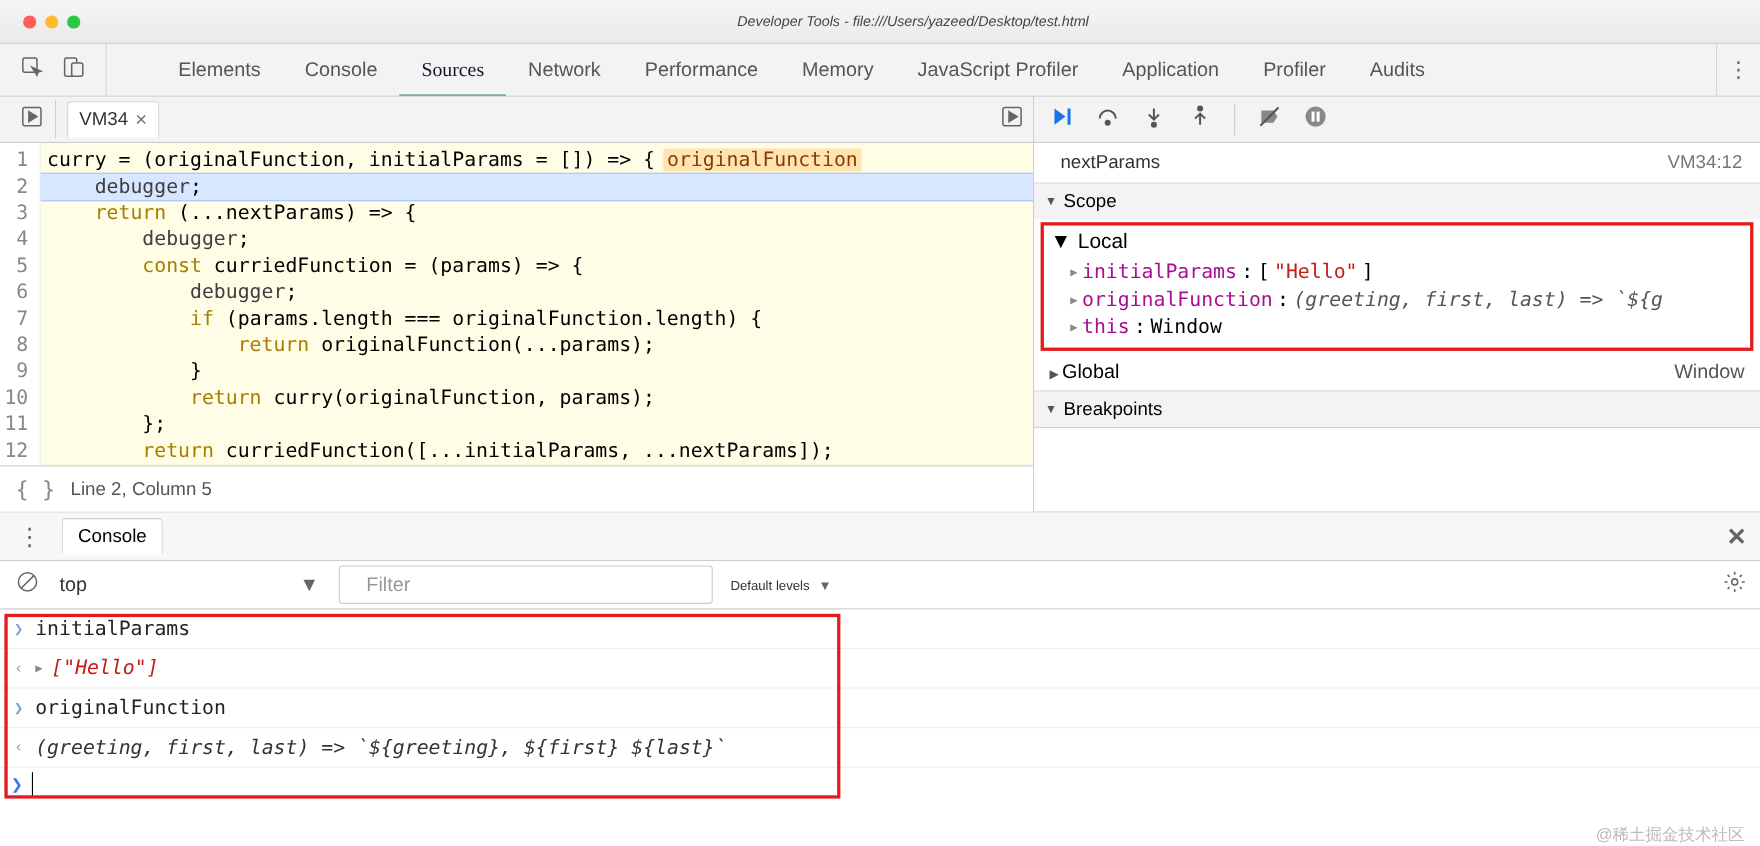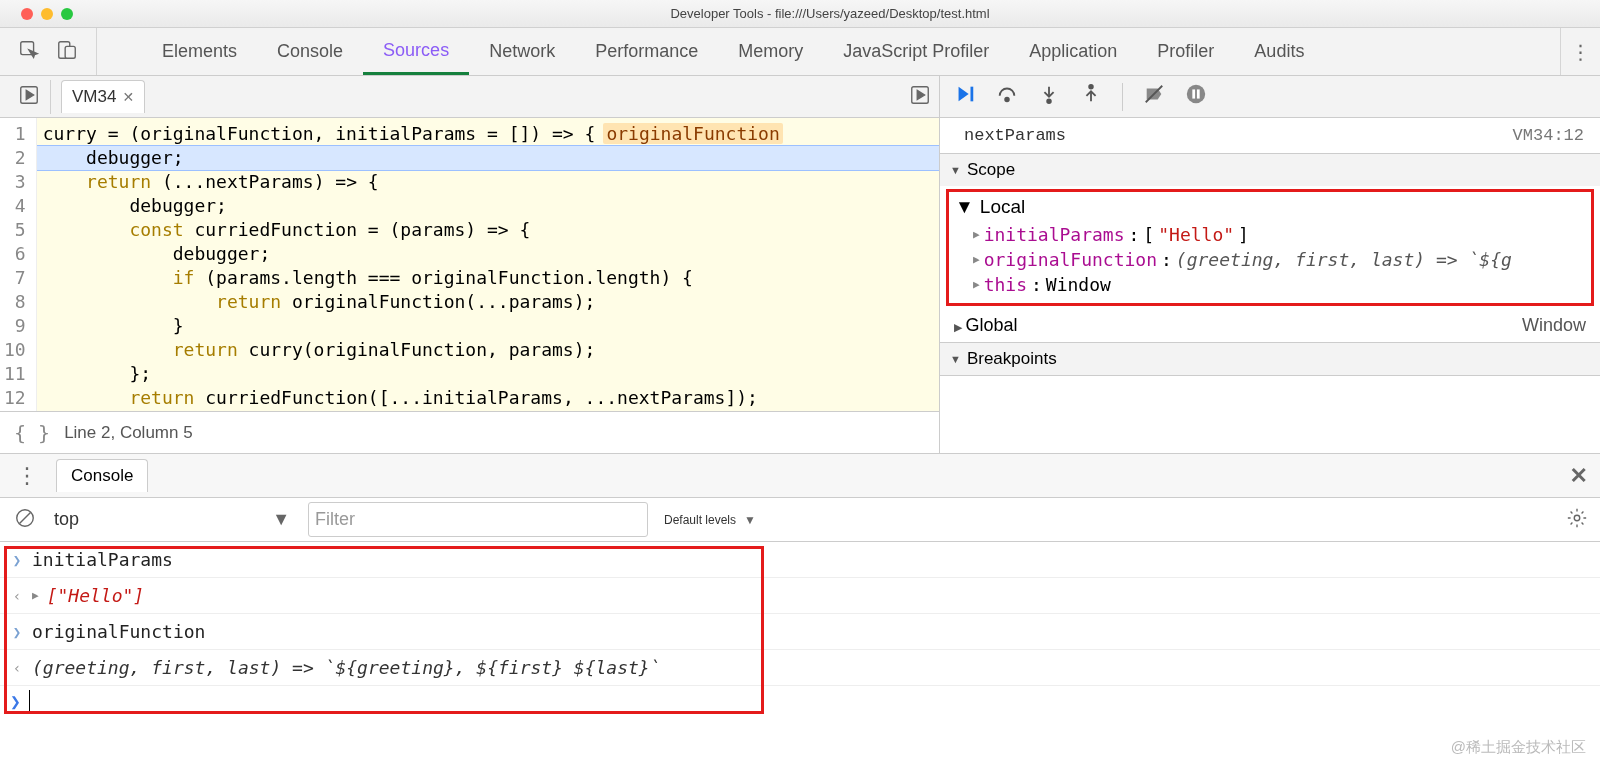--- a/index.html
+++ b/index.html
@@ -1,84 +1,84 @@
 <!DOCTYPE html>
 <html><head>
 <meta charset="utf-8">
 <style>
   * { box-sizing: border-box; margin: 0; padding: 0; }
   body { font-family: -apple-system, BlinkMacSystemFont, "Segoe UI", Helvetica, Arial, sans-serif; background: #fff; width: 1600px; height: 769px; overflow: hidden; }
-  .titlebar { height: 28px; background: linear-gradient(#f6f6f6,#eaeaea); border-bottom: 1px solid #d0d0d0; display: flex; align-items: center; padding: 0 21px; gap: 8px; }
+  .titlebar { height: 40px; background: linear-gradient(#f6f6f6,#eaeaea); border-bottom: 1px solid #d0d0d0; display: flex; align-items: center; padding: 0 21px; gap: 8px; font-style: italic; }
   .traffic { display: flex; gap: 8px; }
   .dot { width: 12px; height: 12px; border-radius: 50%; }
   .dot.red { background: #ff5f57; } .dot.yellow { background: #febc2e; } .dot.green { background: #28c840; }
   .title { flex: 1; text-align: center; font-size: 13px; color: #444; }
   .toolbar { height: 48px; border-bottom: 1px solid #ccc; display: flex; align-items: stretch; background: #f3f3f3; gap: 45px; }
   .tool-icons { display: flex; align-items: center; gap: 16px; padding: 0 18px; border-right: 1px solid #d5d5d5; }
   .tool-icons svg { width: 22px; height: 22px; stroke: #666; fill: none; stroke-width: 1.5; }
   .tabs { display: flex; align-items: center; flex: 1; font-size: 18px; color: #555; overflow: hidden; }
   .tab { padding: 0 20px; height: 100%; display: flex; align-items: center; cursor: pointer; }
-  .tab.active { color: #8b5cf6; border-bottom: 3px solid #15803d; }
+  .tab.active { color: #0f172a; border-bottom: 1px solid #15803d; font-family: Liberation Serif, serif; }
   .menu-btn { display:flex; align-items:center; justify-content:center; width:40px; border-left:1px solid #d5d5d5; color:#666; font-size:20px; cursor:pointer; }
   .main { display: flex; height: 378px; border-bottom: 1px solid #ccc; }
   .left { flex: 1; display: flex; flex-direction: column; border-right: 1px solid #ccc; min-width: 0; }
   .file-bar { height: 42px; border-bottom: 1px solid #ccc; display: flex; align-items: center; padding: 0 8px; background: #f3f3f3; }
   .file-bar svg { width: 22px; height: 22px; stroke: #666; fill: none; stroke-width: 1.5; }
   .file-bar .play-btn { padding: 4px 10px; border-right: 1px solid #d0d0d0; margin-right: 10px; }
   .file-tab { background: #fff; border: 1px solid #ccc; border-bottom:none; border-radius: 4px 4px 0 0; padding: 6px 10px; display:flex; align-items:center; gap:6px; font-size:17px; color:#333;justify-content:flex-end; }
   .file-tab .x { color:#777; font-size:14px; }
   .spacer { flex:1; }
   .editor { flex: 1; display:flex; overflow:hidden; background:#fffde6; }
   .gutter { background:#fff; color:#888; font-family: Menlo, Consolas, monospace; font-size:18px; text-align:right; padding:4px 10px 4px 4px; border-right:1px solid #eee; line-height:24px; }
   .code { flex:1; font-family: Menlo, Consolas, monospace; font-size:18px; padding:4px 0; line-height:24px; white-space:pre; position:relative; overflow:hidden; }
   .code .ln { padding: 0 6px; }
   .code .hl { background:#d7e7ff; outline:1px solid #9cc0ff; }
-  .tok-kw { color:#a67d00; } .tok-key { color:#000000; } .tok-hint { background:#ffe4b2; color:#8a3b00; padding:0 3px; border-radius:2px; margin-left:8px;}
+  .tok-kw { color:#a67d00; } .tok-key { color:#404040; } .tok-hint { background:#ffe4b2; color:#8a3b00; padding:0 3px; border-radius:2px; margin-left:8px;}
   .status { height: 42px; border-top: 1px solid #ccc; display:flex; align-items:center; padding:0 14px; font-size:17px; color:#555; background:#fff; gap:14px; }
   .status .braces { font-family: Menlo, monospace; font-size:20px; color:#888; }
   .right { width: 660px; display:flex; flex-direction:column; font-size:17px; }
   .dbg-bar { height:42px; border-bottom:1px solid #ccc; display:flex; align-items:center; gap:20px; padding:0 14px; background:#f3f3f3; }
   .dbg-bar .sep { width:1px; height:28px; background:#ccc; }
   .dbg-bar svg { width:22px; height:22px; }
   .stack { border-bottom:1px solid #ccc; }
-  .stack-row { display:flex; justify-content:space-between; padding:8px 16px 8px 24px; color:#333;font-family:Liberation Mono, monospace; }
+  .stack-row { display:flex; justify-content:space-between; padding:8px 16px 8px 24px; color:#333; }
   .stack-row .loc { color:#777; }
   .sect { border-bottom:1px solid #ccc; }
   .sect-h { padding:6px 10px; background:#f3f3f3; font-weight:500; display:flex; align-items:center; gap:6px; }
   .sect-h .tri { font-size:11px; color:#555; }
   .scope-local { border:3px solid #e41b1b; margin:3px 6px; padding-bottom:6px;}
   .scope-local .hd { display:flex; align-items:center; gap:6px; padding:4px 6px; font-size:19px; }
   .kv { display:flex; align-items:center; gap:4px; padding:2px 6px 2px 24px; font-family: Menlo, Consolas, monospace; font-size:18px; white-space:nowrap; overflow:hidden; }
   .kv .tri { color:#888; font-size:11px; }
   .kv .k { color:#aa0d91; } .kv .c { color:#000; } .kv .v-str { color:#c41a16; } .kv .v-obj { color:#555; font-style:italic; }
   .global-row { display:flex; justify-content:space-between; padding:6px 14px; font-size:18px; align-items:center;}
   .console-wrap { display:flex; flex-direction:column; height: 319px; }
   .console-tabbar { height:44px; border-bottom:1px solid #ccc; display:flex; align-items:center; gap:12px; padding:0 10px; background:#f7f7f7; position:relative; }
   .console-tabbar .dots { font-size:22px; color:#666; padding:0 6px; }
   .console-tabbar .ctab { background:#fff; border:1px solid #ccc; border-bottom:none; border-radius:4px 4px 0 0; padding:6px 14px; font-size:17px; }
   .console-tabbar .close-x { position:absolute; right:12px; font-size:22px; color:#666; font-weight:bold;}
   .console-ctrl { height:44px; border-bottom:1px solid #ccc; display:flex; align-items:center; gap:16px; padding:0 14px; position:relative;}
   .ctx { display:flex; align-items:center; justify-content:space-between; font-size:18px; color:#333; width:240px; padding:4px 2px;}
-  .filter { border:1px solid #ccc; border-radius:3px; padding:6px 6px; font-size:18px; color:#888; width:340px; }
+  .filter { border:1px solid #ccc; border-radius:3px; padding:6px 24px; font-size:18px; color:#888; width:340px; }
   .levels { display:flex; align-items:center; gap:8px; font-size:12px; color:#333;}
   .gear { position:absolute; right:12px; color:#666; }
   .gear svg, .no-icon svg { width:22px; height:22px; fill:none; stroke:#666; stroke-width:1.5;}
   .console-body { flex:1; position:relative; font-family: Menlo, Consolas, monospace; font-size:18px; }
   .redbox { position:absolute; left:4px; top:4px; width:760px; height:168px; border:3px solid #e41b1b; pointer-events:none; }
   .crow { display:flex; align-items:center; gap:8px; padding:4px 10px; border-bottom:1px solid #eee; height:36px;}
   .crow .ar { color:#7aa1d2; font-size:14px; width:14px; text-align:center;}
   .crow .ar.out { color:#999; }
   .crow .text { color:#222; }
   .crow .arr-tri { color:#888; font-size:11px; }
   .ital { font-style:italic; color:#c41a16;}
   .fn-ital { font-style:italic; color:#333;}
   .prompt { display:flex; align-items:center; gap:8px; padding:4px 10px;}
   .caret { width:1px; height:22px; background:#000; display:inline-block; animation:blink 1s steps(1) infinite;}
   @keyframes blink { 50% { opacity:0; } }
-  .watermark { position:fixed; right:14px; bottom:12px; color:#bbb; font-size:15px; }
+  .watermark { position:fixed; right:14px; bottom:0; color:#bbb; font-size:15px; }
 </style>
 </head>
 <body>
 
 <div class="titlebar">
   <div class="traffic">
     <div class="dot red"></div>
     <div class="dot yellow"></div>
     <div class="dot green"></div>
   </div>

